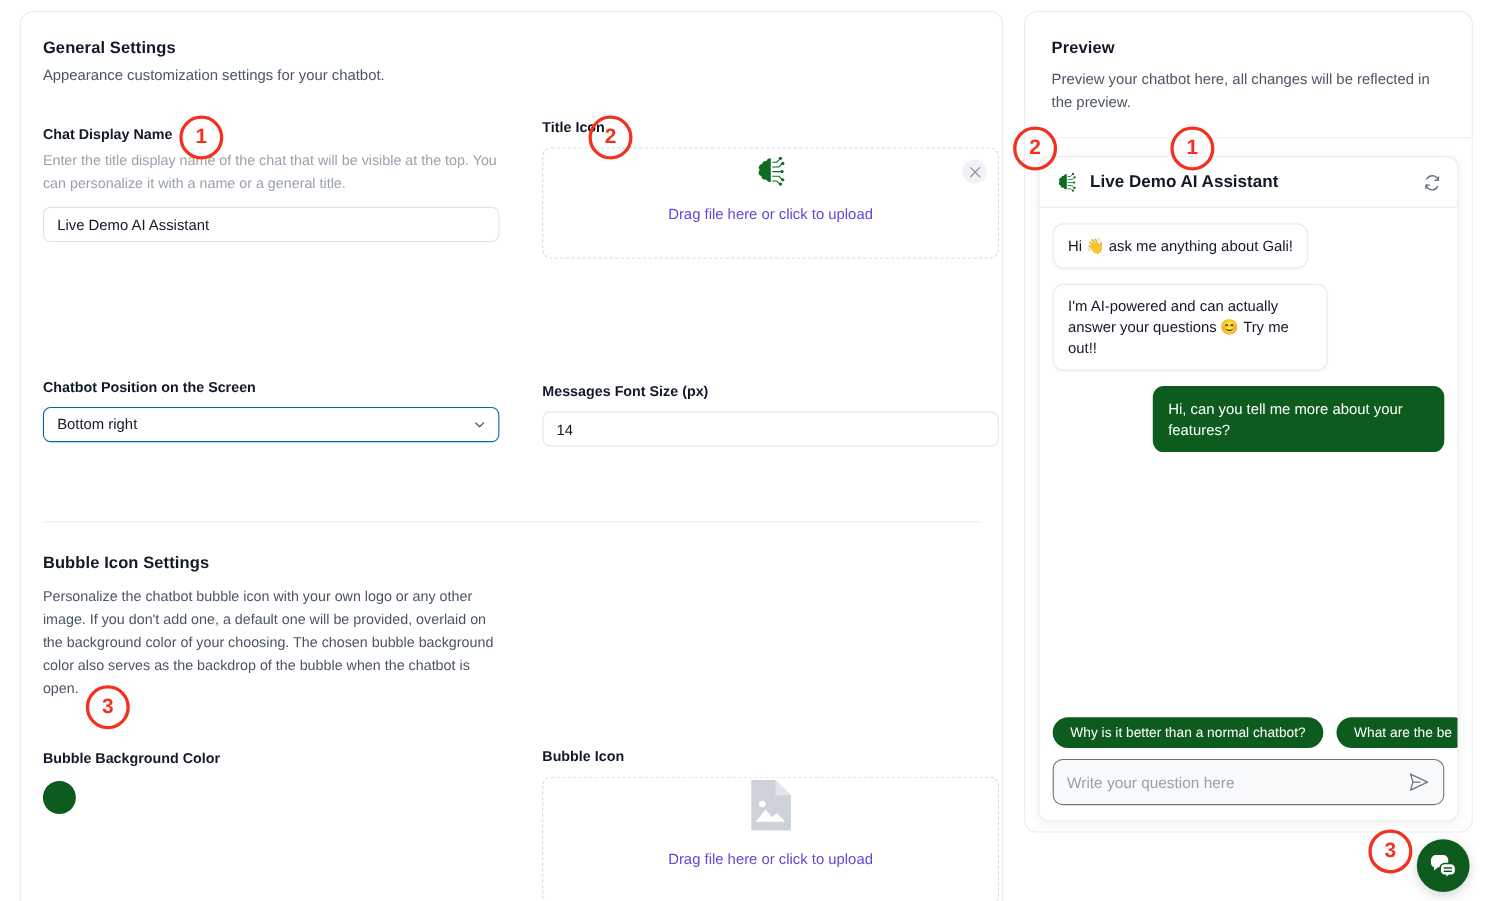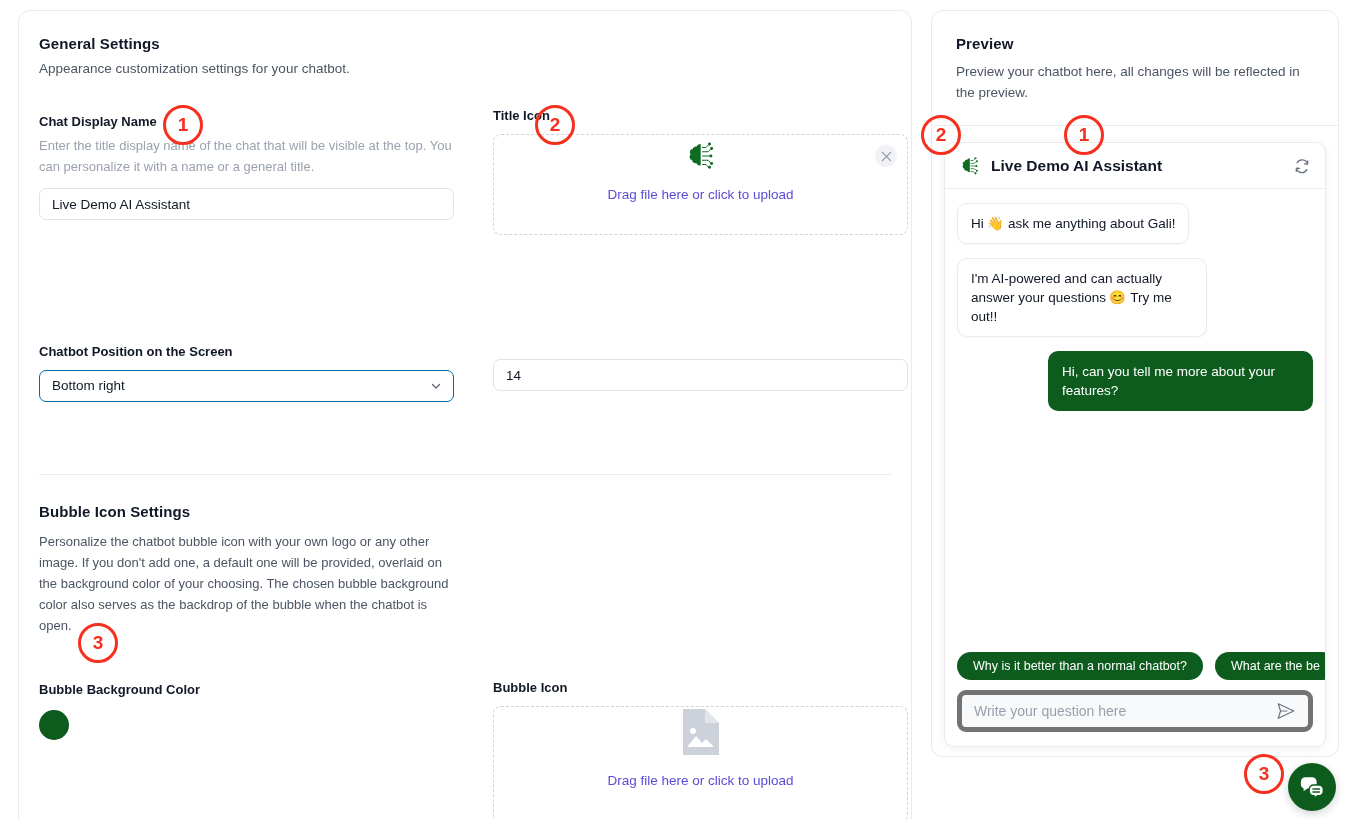--- a/index.html
+++ b/index.html
@@ -125,21 +125,21 @@
     max-width: 265px;
   }
 
   .chips { display: flex; gap: 12px; padding: 0 0 0 12px; flex: 0 0 auto; }
   .chip {
     background: #0d5c1e; color: #fff; border-radius: 999px;
     padding: 7px 16px; font-size: 12.5px; white-space: nowrap;
   }
   .cw-input-wrap { padding: 10px 12px 14px 12px; flex: 0 0 auto; }
   .cw-input {
-    height: 42px; border: 5px solid #737373; border-radius: 9px;
+    height: 42px; border: 1px solid #737373; border-radius: 9px;
     background: #f8f9fb; display: flex; align-items: center;
     padding: 0 12px;
   }
   .cw-ph { font-size: 14px; color: #98a0ad; flex: 1 1 auto; }
 
   .fab {
     position: absolute; left: 1288px; top: 763px;
     width: 48px; height: 48px; border-radius: 50%;
     background: #0d5c1e;
     display: flex; align-items: center; justify-content: center;
@@ -213,20 +213,21 @@
       <div style="position:absolute; left:0; top:0; width:430px;">
         <div class="field-label">Chatbot Position on the Screen</div>
         <div class="select-box" style="margin-top:11px;">
           <span>Bottom right</span>
           <svg class="chev" viewBox="0 0 12 12">
             <path d="M2.5 4.5 L6 8 L9.5 4.5" stroke="#5c6573" stroke-width="1.3" fill="none" stroke-linecap="round" stroke-linejoin="round"></path>
           </svg>
         </div>
       </div>
       <div style="position:absolute; left:454px; top:4px; width:430px;">
+        <div class="field-label">Messages Font Size (px)</div>
         <input class="text-input" style="margin-top: 11px;" value="14">
       </div>
     </div>
 
     <div class="divider" style="margin:60px 0 0 0;"></div>
 
     <div style="margin-top:28px;">
       <div class="sec-title">Bubble Icon Settings</div>
       <div class="field-help" style="width:420px; color:#4b5563; margin-top:11px;">Personalize the chatbot bubble icon with your own logo or any other image. If you don't add one, a default one will be provided, overlaid on the background color of your choosing. The chosen bubble background color also serves as the backdrop of the bubble when the chatbot is open.</div>
     </div>

